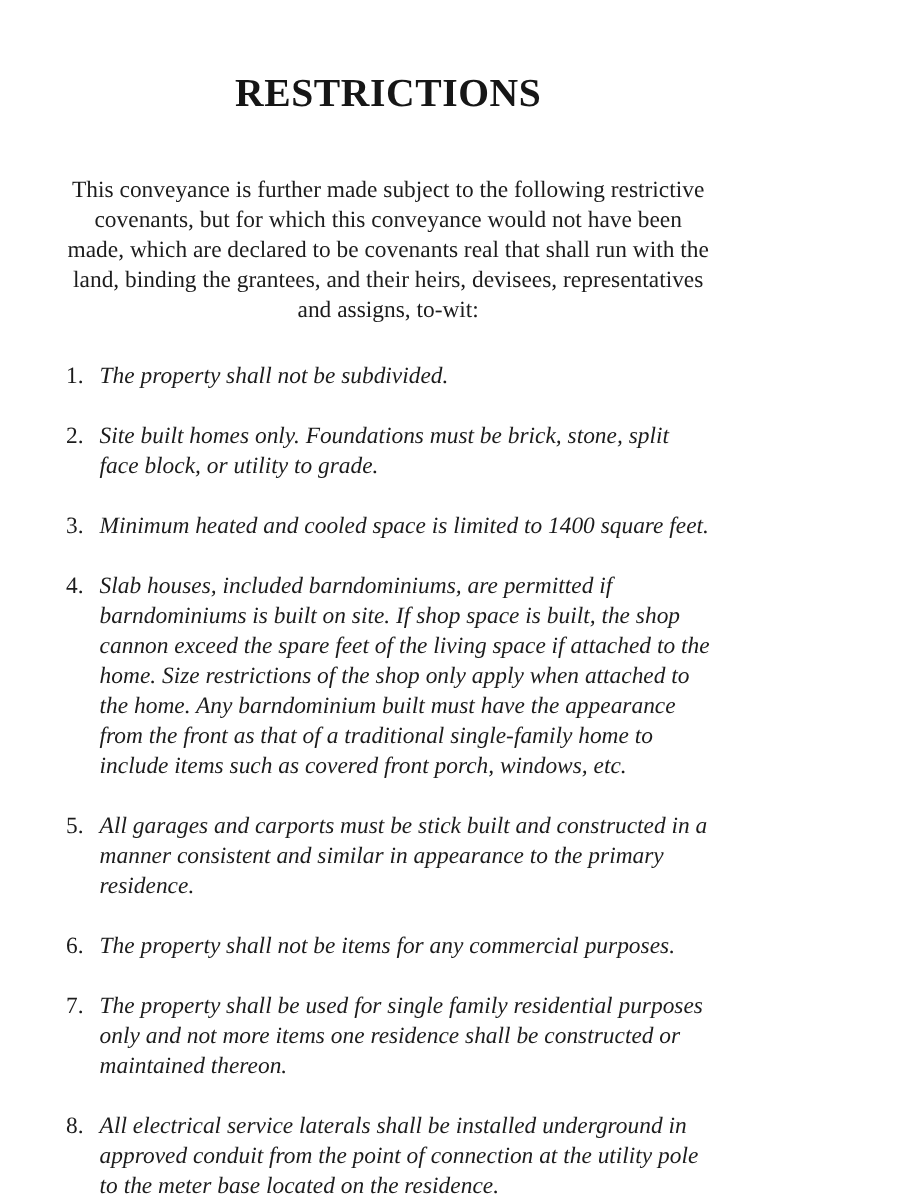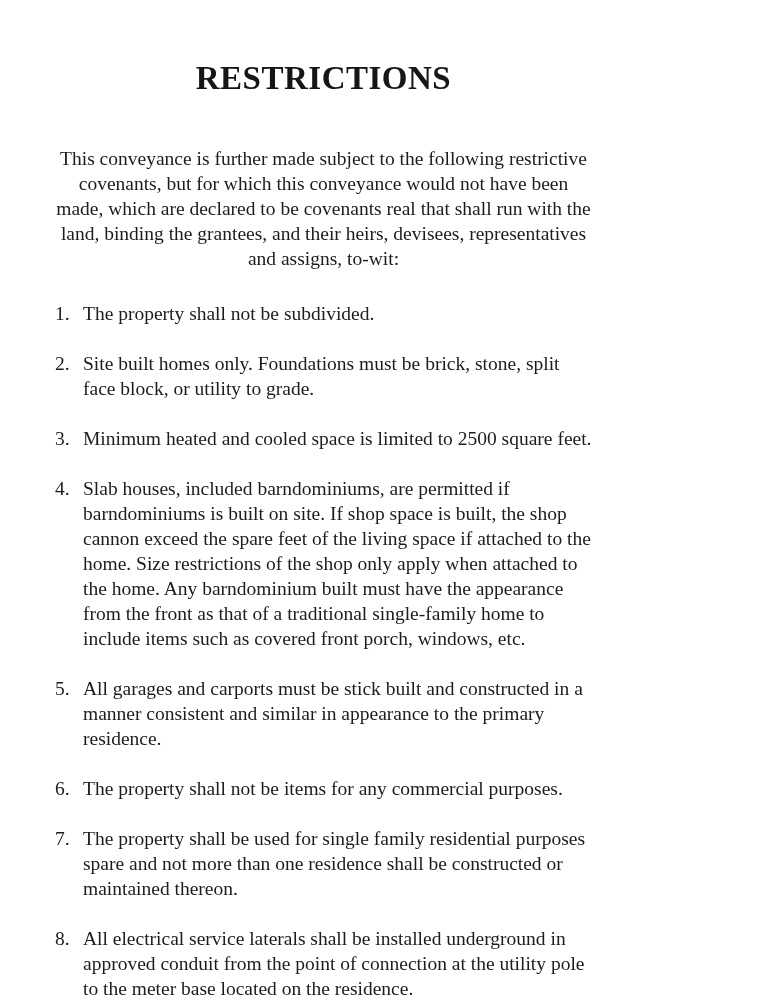--- a/index.html
+++ b/index.html
@@ -42,20 +42,21 @@
     display: flex;
     align-items: flex-start;
     margin: 0 0 25px 0;
   }
   .covenant-item .num {
     flex: 0 0 28px;
     width: 28px;
   }
   .covenant-item .txt {
     flex: 1 1 auto;
+    font-style: italic;
   }
 </style>
 </head>
 <body>
 
 <div class="page">
   <h1 class="title">RESTRICTIONS</h1>
 
   <p class="intro">This conveyance is further made subject to the following restrictive covenants, but for which this conveyance would not have been made, which are declared to be covenants real that shall run with the land, binding the grantees, and their heirs, devisees, representatives and assigns, to-wit:</p>
 
@@ -63,36 +64,36 @@
       <li class="covenant-item">
         <span class="num">1.</span>
         <span class="txt">The property shall not be subdivided.</span>
       </li>
       <li class="covenant-item">
         <span class="num">2.</span>
         <span class="txt">Site built homes only. Foundations must be brick, stone, split face block, or utility to grade.</span>
       </li>
       <li class="covenant-item">
         <span class="num">3.</span>
-        <span class="txt">Minimum heated and cooled space is limited to 2500 square feet.</span>
+        <span class="txt">Minimum heated and cooled space is limited to 1400 square feet.</span>
       </li>
       <li class="covenant-item">
         <span class="num">4.</span>
         <span class="txt">Slab houses, included barndominiums, are permitted if barndominiums is built on site. If shop space is built, the shop cannon exceed the spare feet of the living space if attached to the home. Size restrictions of the shop only apply when attached to the home. Any barndominium built must have the appearance from the front as that of a traditional single-family home to include items such as covered front porch, windows, etc.</span>
       </li>
       <li class="covenant-item">
         <span class="num">5.</span>
         <span class="txt">All garages and carports must be stick built and constructed in a manner consistent and similar in appearance to the primary residence.</span>
       </li>
       <li class="covenant-item">
         <span class="num">6.</span>
         <span class="txt">The property shall not be items for any commercial purposes.</span>
       </li>
       <li class="covenant-item">
         <span class="num">7.</span>
-        <span class="txt">The property shall be used for single family residential purposes spare and not more than one residence shall be constructed or maintained thereon.</span>
+        <span class="txt">The property shall be used for single family residential purposes only and not more items one residence shall be constructed or maintained thereon.</span>
       </li>
       <li class="covenant-item">
         <span class="num">8.</span>
         <span class="txt">All electrical service laterals shall be installed underground in approved conduit from the point of connection at the utility pole to the meter base located on the residence.</span>
       </li>
     </ol>
 </div>
 
 </body></html>

